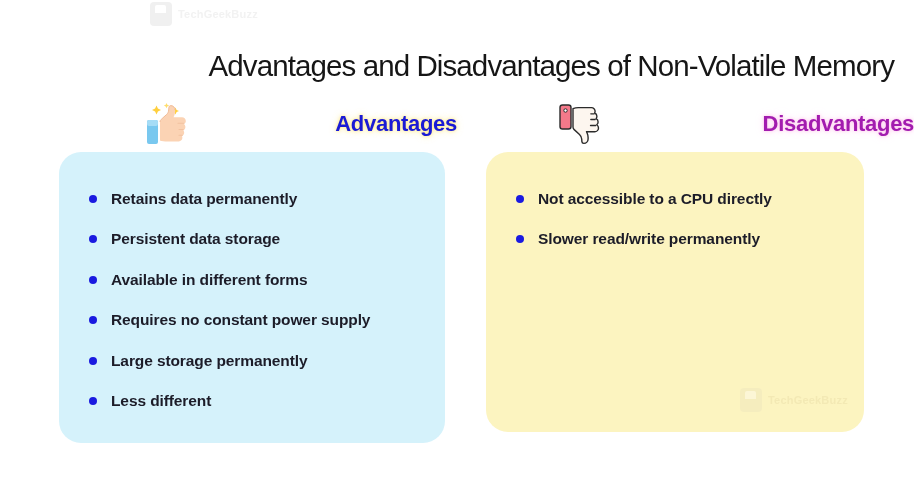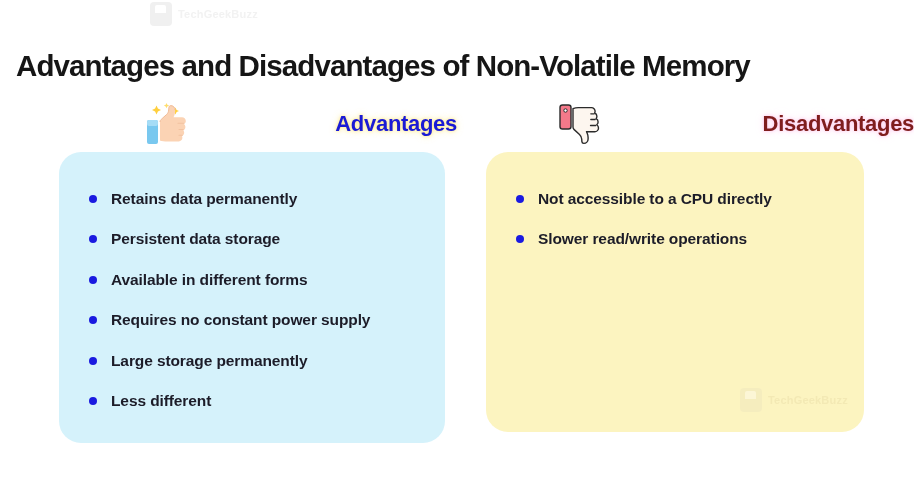--- a/index.html
+++ b/index.html
@@ -56,29 +56,30 @@
     font-size: 11px;
     font-weight: bold;
     letter-spacing: 0.2px;
   }
   .watermark-top .wm-text { color: #f2f2f2; }
   .watermark-bottom .wm-text { color: #f3e9b4; }
 
   
   .page-title {
     position: absolute;
-    left: 16px;
+    left: 28px;
     top: 28px;
     width: 866px;
     font-size: 29.5px;
-    font-weight: 700;
+    font-weight: 400;
     color: #161616;
     letter-spacing: -0.9px;
     white-space: nowrap;
     line-height: 1.2;
+    text-align: right;
   }
 
   
   .columns {
     position: absolute;
     left: 0;
     top: 96px;
     width: 914px;
     display: flex;
   }
@@ -101,21 +102,21 @@
   .col-heading {
     font-size: 22px;
     font-weight: 900;
     letter-spacing: -0.3px;
   }
   .col-heading-adv {
     color: #1a1ad6;
     text-shadow: 0 0 3px rgba(255,232,120,0.9), 0 0 7px rgba(255,232,120,0.7);
   }
   .col-heading-dis {
-    color: #7f1d1d;
+    color: #a21caf;
     text-shadow: 0 0 3px rgba(255,190,235,0.9), 0 0 7px rgba(255,190,235,0.6);
   }
 
   
   .icon-thumb { width: 46px; height: 44px; display: block; }
 
   
   .card {
     border-radius: 22px;
     min-height: 280px;
@@ -248,21 +249,21 @@
 
     <div class="card-wrap">
       <div class="card card-dis">
         <ul class="bullet-list">
           <li class="bullet-item">
             <span class="bullet-dot"></span>
             <span class="bullet-text">Not accessible to a CPU directly</span>
           </li>
           <li class="bullet-item">
             <span class="bullet-dot"></span>
-            <span class="bullet-text">Slower read/write operations</span>
+            <span class="bullet-text">Slower read/write permanently</span>
           </li>
         </ul>
       </div>
     </div>
   </div>
 
 </div>
 
 <div class="watermark watermark-bottom">
   <div class="wm-mark"></div>

